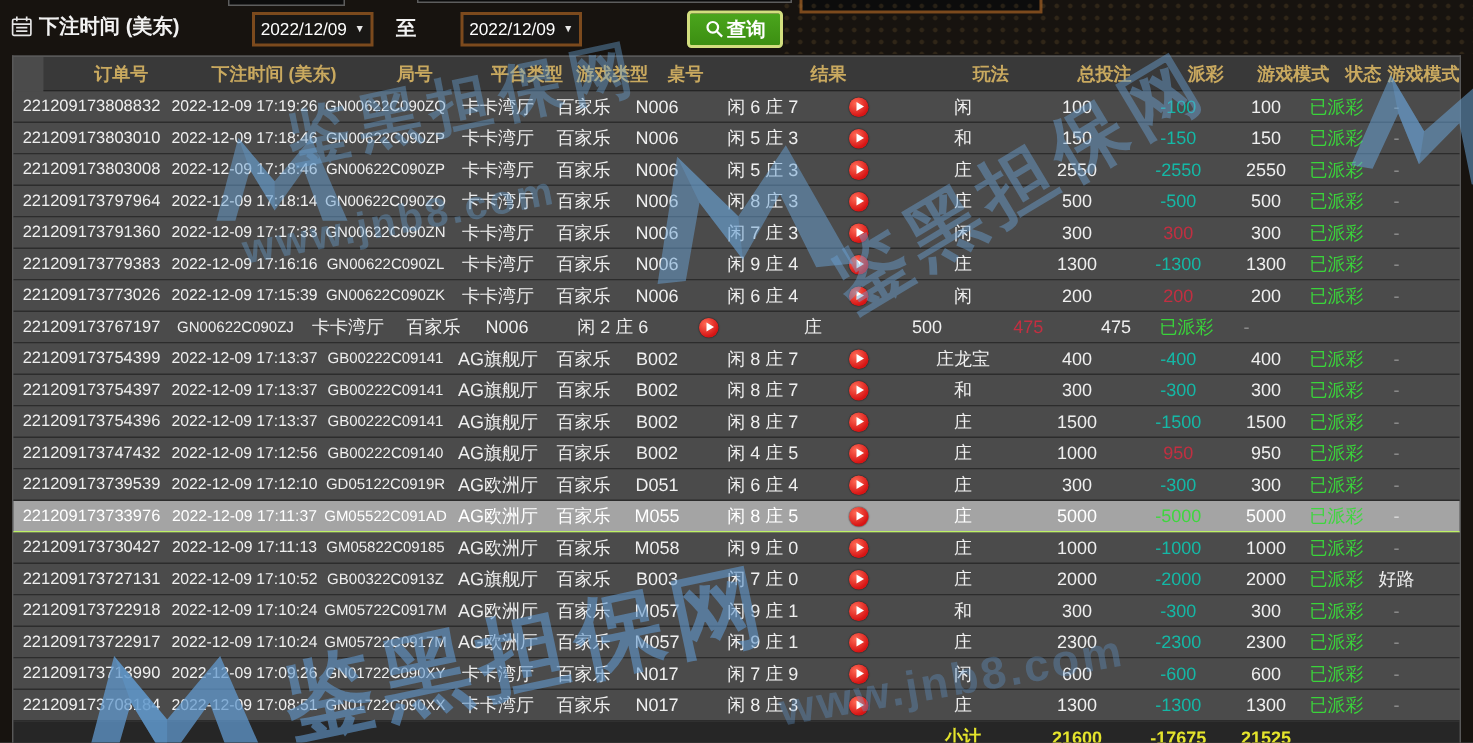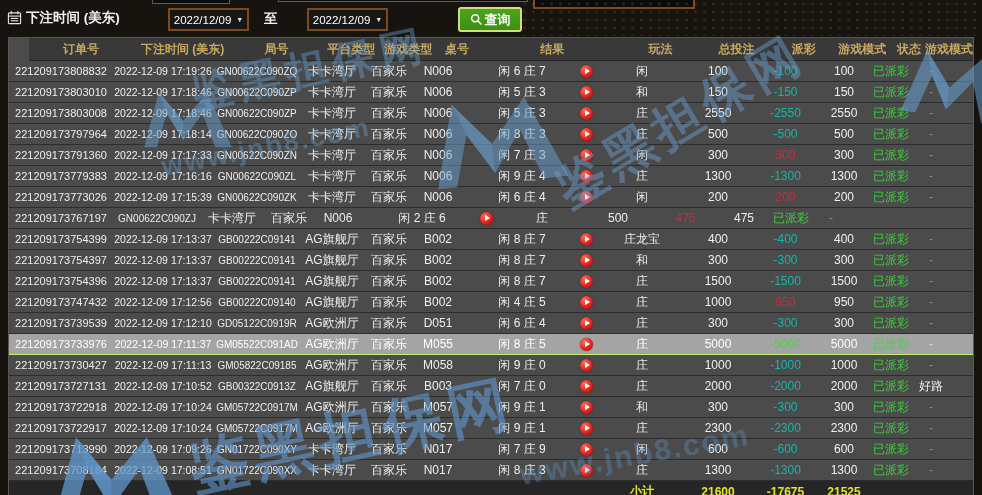--- a/index.html
+++ b/index.html
@@ -56,21 +56,21 @@
     display:flex; align-items:center; justify-content:center;
     height:100%; font-size:12px; white-space:nowrap; color:#efefef;
   }
   .th { color:#c9a95f; font-weight:bold; font-size:12px; }
   .c0{width:104px} .c1{width:100px} .c2{width:88px} .c3{width:62px} .c4{width:52px}
   .c5{width:46px} .c6{width:145px} .c7{width:72px} .c8{width:80px} .c9{width:55px}
   .c10{width:62px} .c11{width:32px} .c12{width:48px}
   .td.c0 { font-size:11px; }
   .td.c1 { font-size:10.5px; }
   .td.c2 { font-size:10px; }
-  .result { justify-content:center; }
+  .result { justify-content:flex-start; }
   .res-text { display:inline-block; width:95px; text-align:center; }
   .play {
     width:13px; height:13px; border-radius:50%;
     background:radial-gradient(circle at 35% 30%, #ff6a55, #d71414 70%);
     display:inline-flex; align-items:center; justify-content:center;
     margin-left:10px; cursor:pointer; box-shadow:0 0 1px #000;
   }
   .play i { width:0; height:0; border-left:5px solid #fff; border-top:3px solid transparent; border-bottom:3px solid transparent; margin-left:2px; }
   .neg { color:#14b8a6; }
   .pos { color:#c22f41; }

